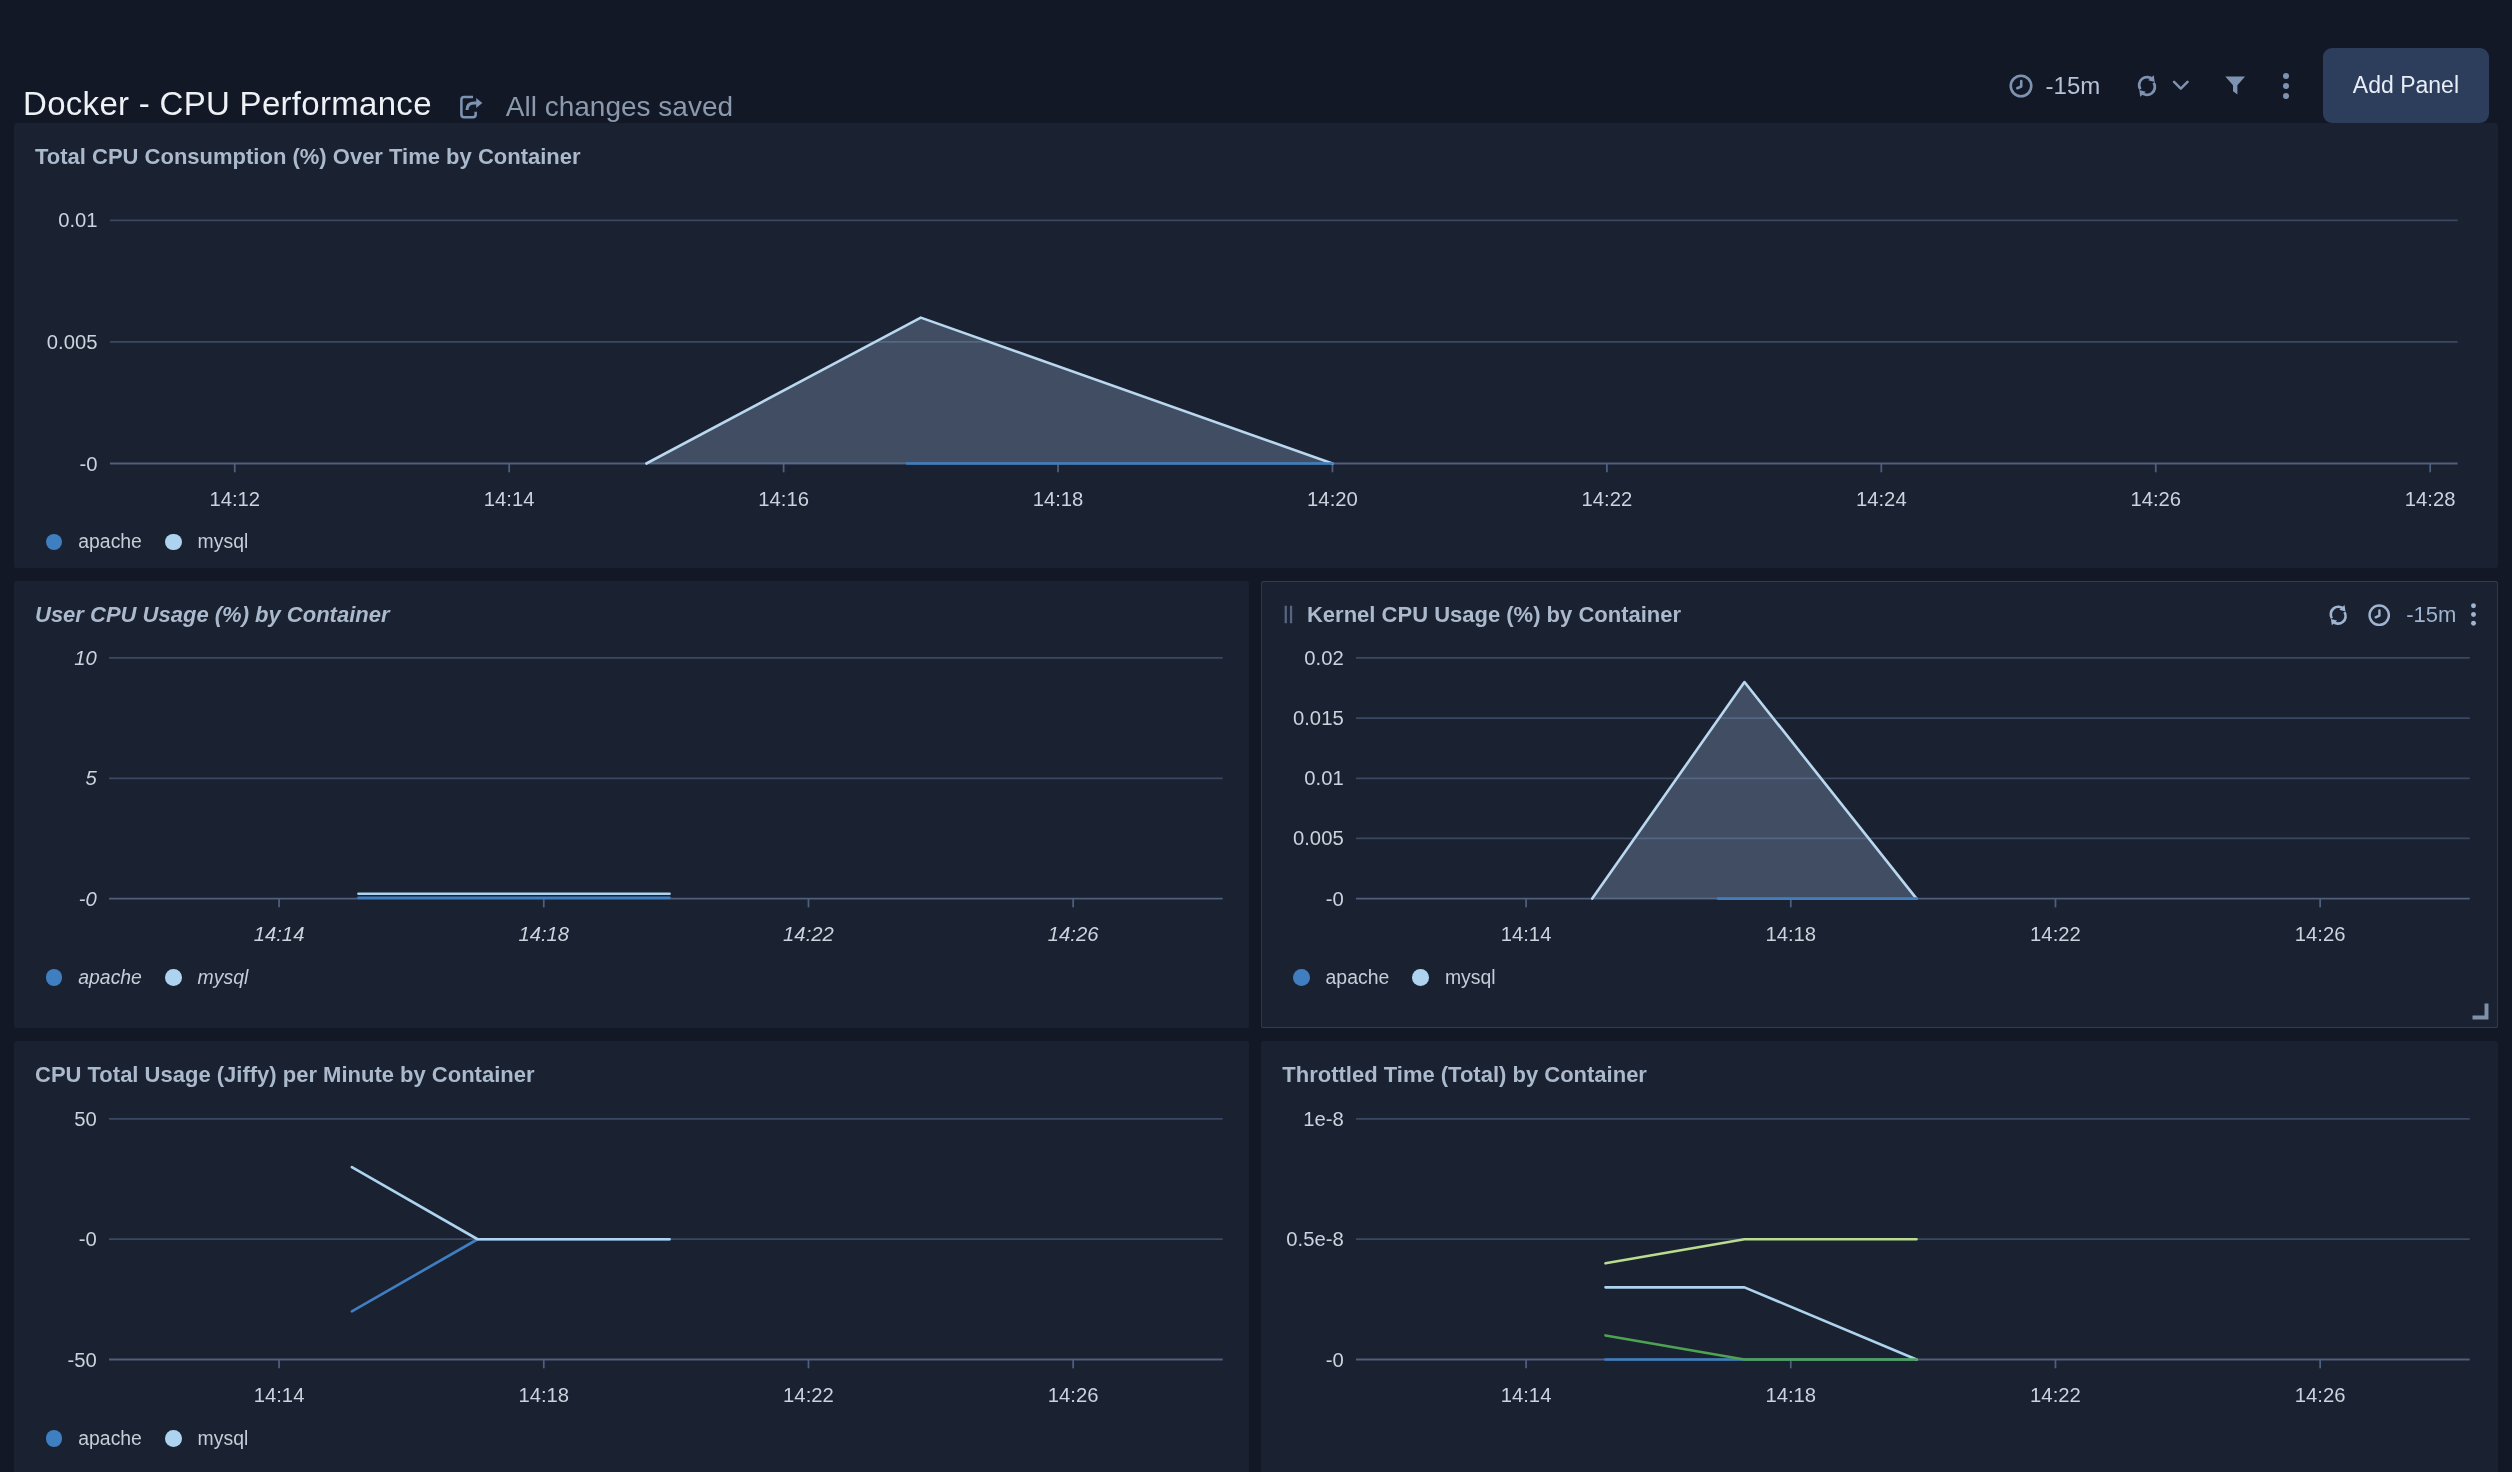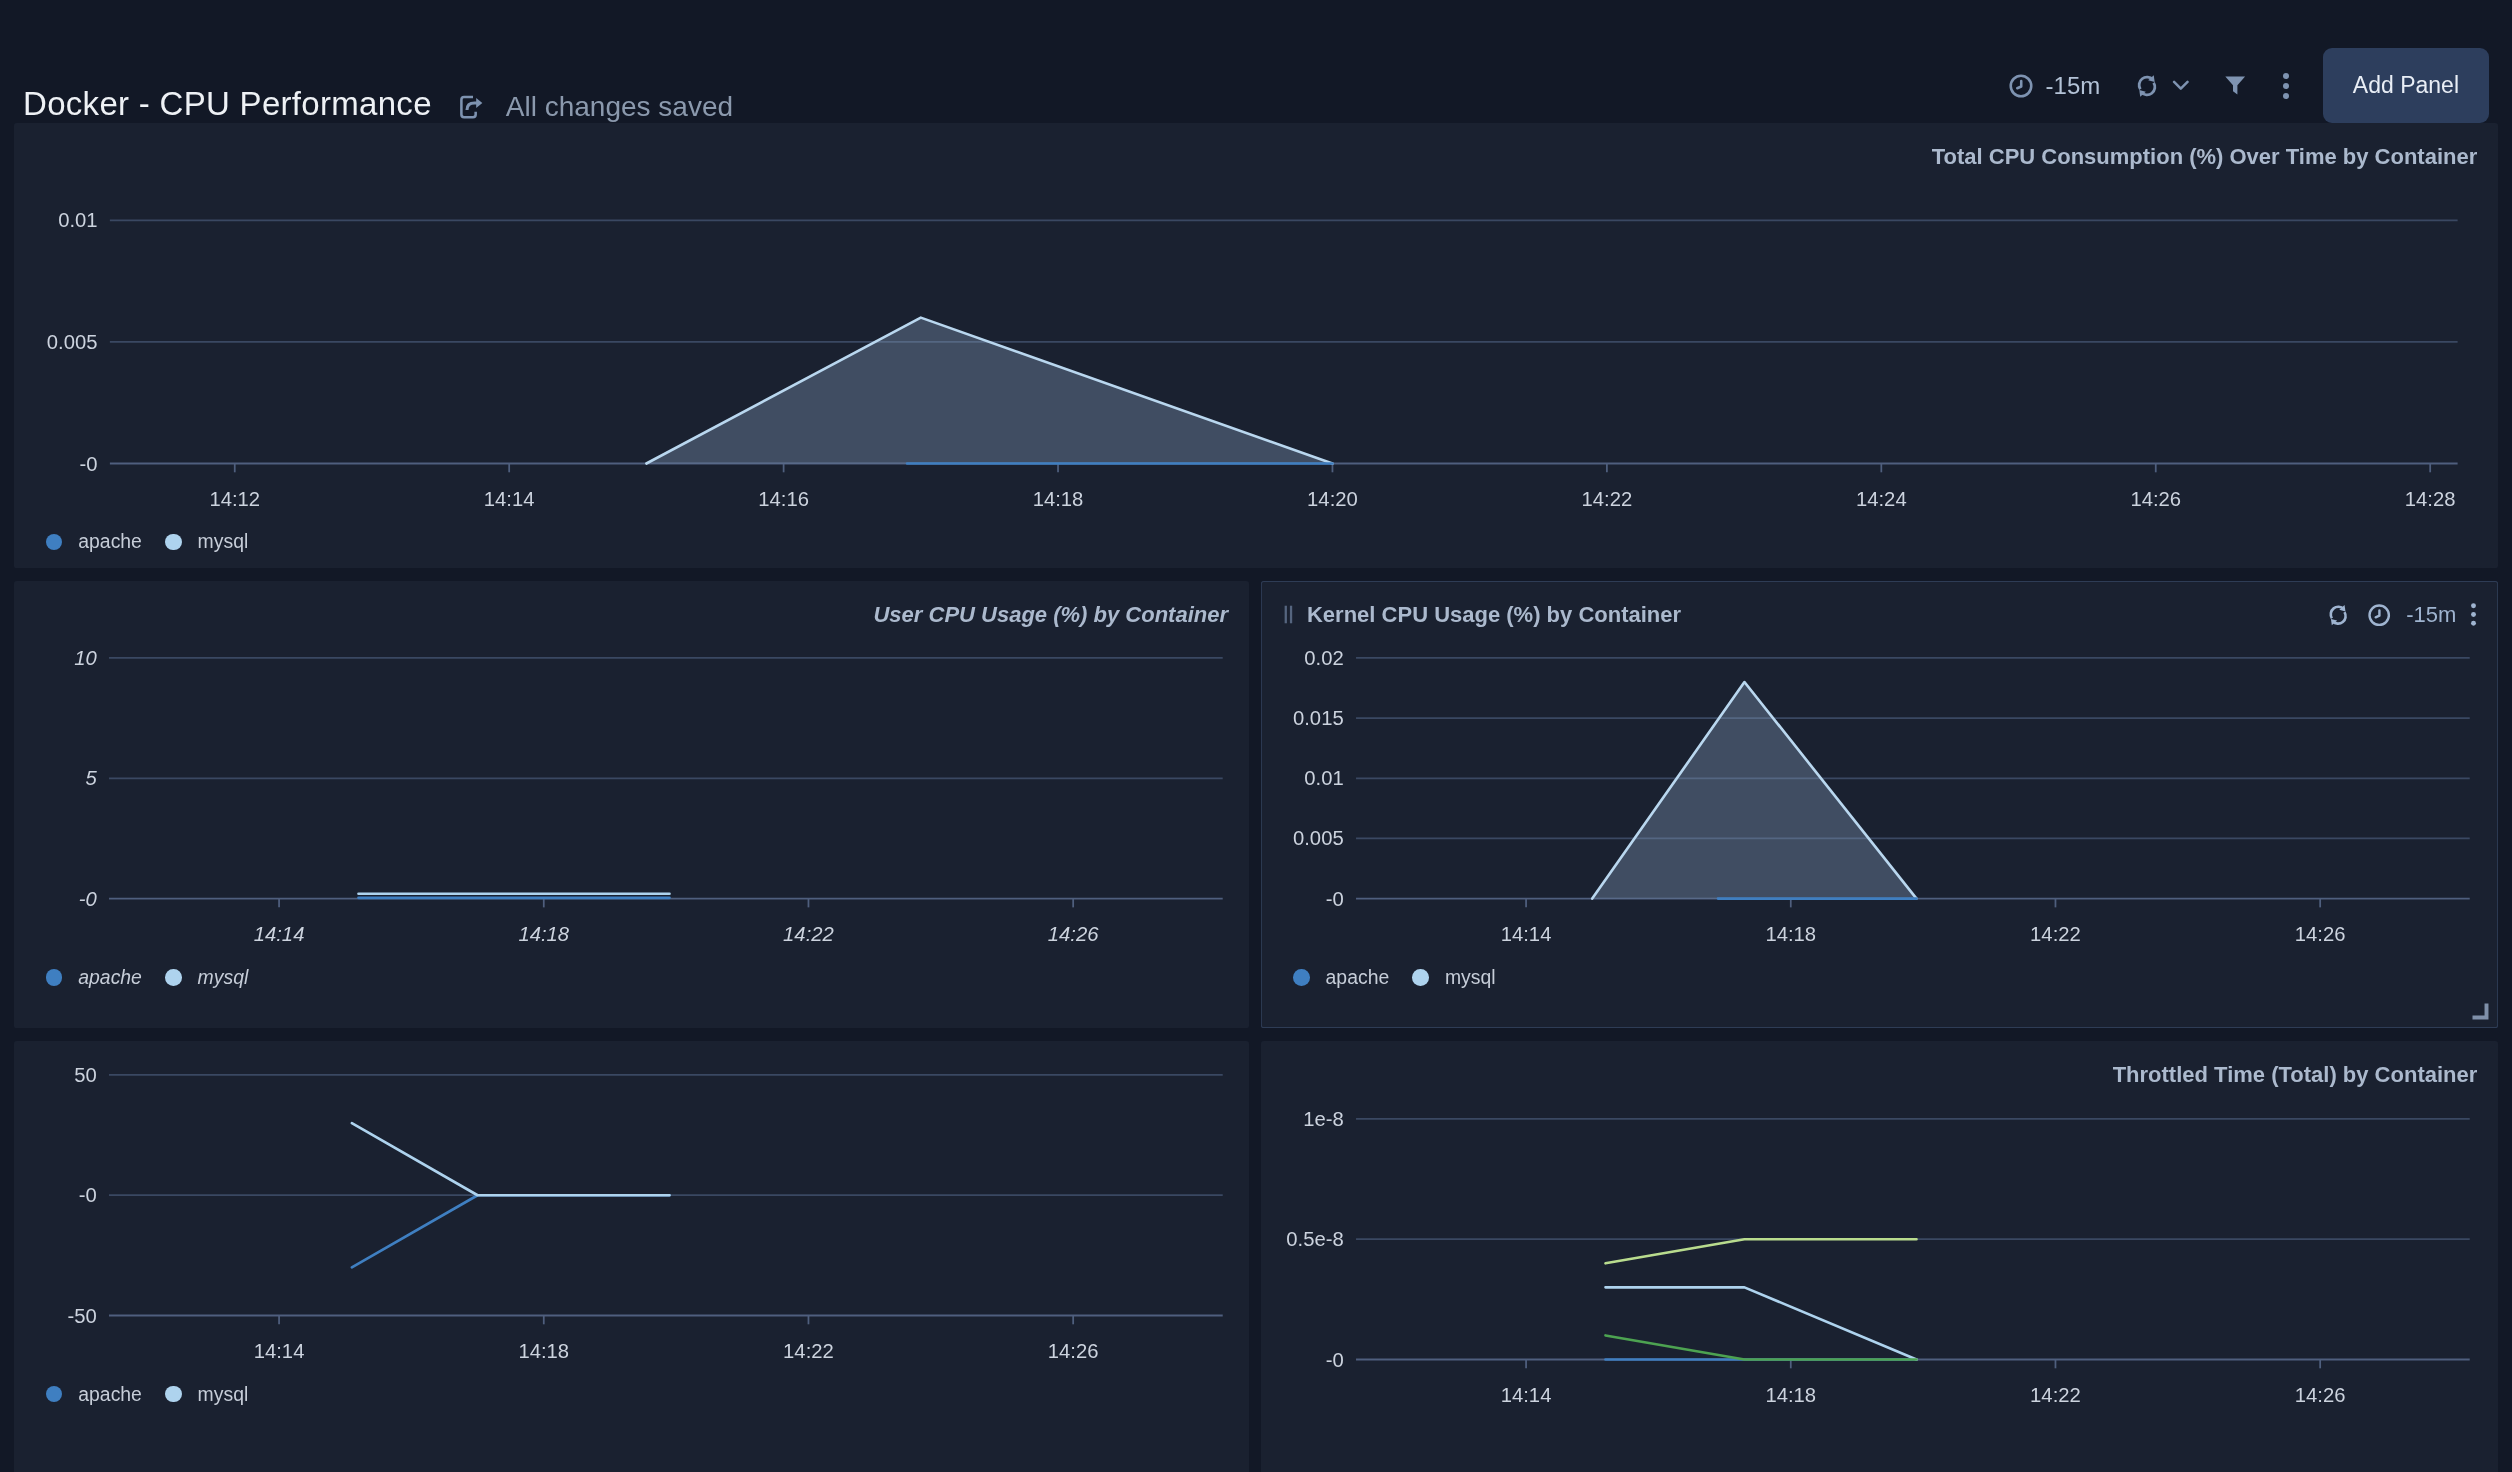--- a/index.html
+++ b/index.html
@@ -31,21 +31,21 @@
     display:grid;
     grid-template-columns:1235px 1237px;
     gap:13.2px 12.3px;
   }
   .panel {
     background:#1a2130; border-radius:2.6px;
     padding:17.6px 21px; position:relative; overflow:hidden;
   }
   .panel.full { grid-column:1 / 3; }
   .panel.hovered { box-shadow: inset 0 0 0 0.9px #2e3c55; }
-  .panel-header { display:flex; align-items:center; height:32px; margin-bottom:12.3px; gap:10.6px;justify-content:flex-end; }
+  .panel-header { display:flex; align-items:center; height:32px; margin-bottom:12.3px; gap:10.6px; }
   .panel-title { font-size:22px; font-weight:600; color:#abb9cd; margin:0; }
   .panel-controls { margin-left:auto; display:flex; align-items:center; gap:14px; color:#9fb4d0; font-size:22px; }
   .chart { display:block; }
   .chart text { font-family:"Liberation Sans", sans-serif; font-size:23px; fill:#ccd3de; }
   .legend { display:flex; align-items:center; gap:23px; margin-top:10.6px; padding-left:10.6px; flex-wrap:nowrap; }
   .legend-item { display:flex; align-items:center; gap:16px; font-size:19.4px; color:#c6cdd8; cursor:pointer; white-space:nowrap; }
   .legend-dot { width:16.7px; height:16.7px; border-radius:50%; flex:0 0 auto; }
   .resize-handle { position:absolute; right:8.8px; bottom:7px; color:#7f90a9; }
   .drag-handle { display:inline-flex; color:#55657f; margin-right:1.8px; cursor:grab; }
 </style>
@@ -259,20 +259,25 @@
           <span>mysql</span>
         </span>
       </div>
     <span class="resize-handle icon">
       <svg width="21" height="21" viewBox="0 0 24 24" fill="none">
         <path d="M4 20 H20 V4" stroke="#7f90a9" stroke-width="4.5"></path>
       </svg>
     </span>
   </section>
     <section class="panel" style="height: 449px;">
+    <div class="panel-header">
+
+      <h3 class="panel-title">CPU Total Usage (Jiffy) per Minute by Container</h3>
+
+    </div>
     <svg class="chart" width="1193" height="313" viewBox="0 0 1354 355">
         <line x1="84" y1="18.016885553470924" x2="1348" y2="18.016885553470924" stroke="#3a4862" stroke-width="2"></line>
         <text x="70" y="26.016885553470924" text-anchor="end">50</text>
         <line x1="84" y1="154.50844277673548" x2="1348" y2="154.50844277673548" stroke="#3a4862" stroke-width="2"></line>
         <text x="70" y="162.50844277673548" text-anchor="end">-0</text>
         <line x1="84" y1="291" x2="1348" y2="291" stroke="#4f5f7e" stroke-width="2"></line>
         <text x="70" y="299" text-anchor="end">-50</text>
         <line x1="277.0172311348782" y1="291" x2="277.0172311348782" y2="301" stroke="#4f5f7e" stroke-width="2"></line>
         <text x="277.0172311348782" y="339" text-anchor="middle">14:14</text>
         <line x1="577.4331550802139" y1="291" x2="577.4331550802139" y2="301" stroke="#4f5f7e" stroke-width="2"></line>

